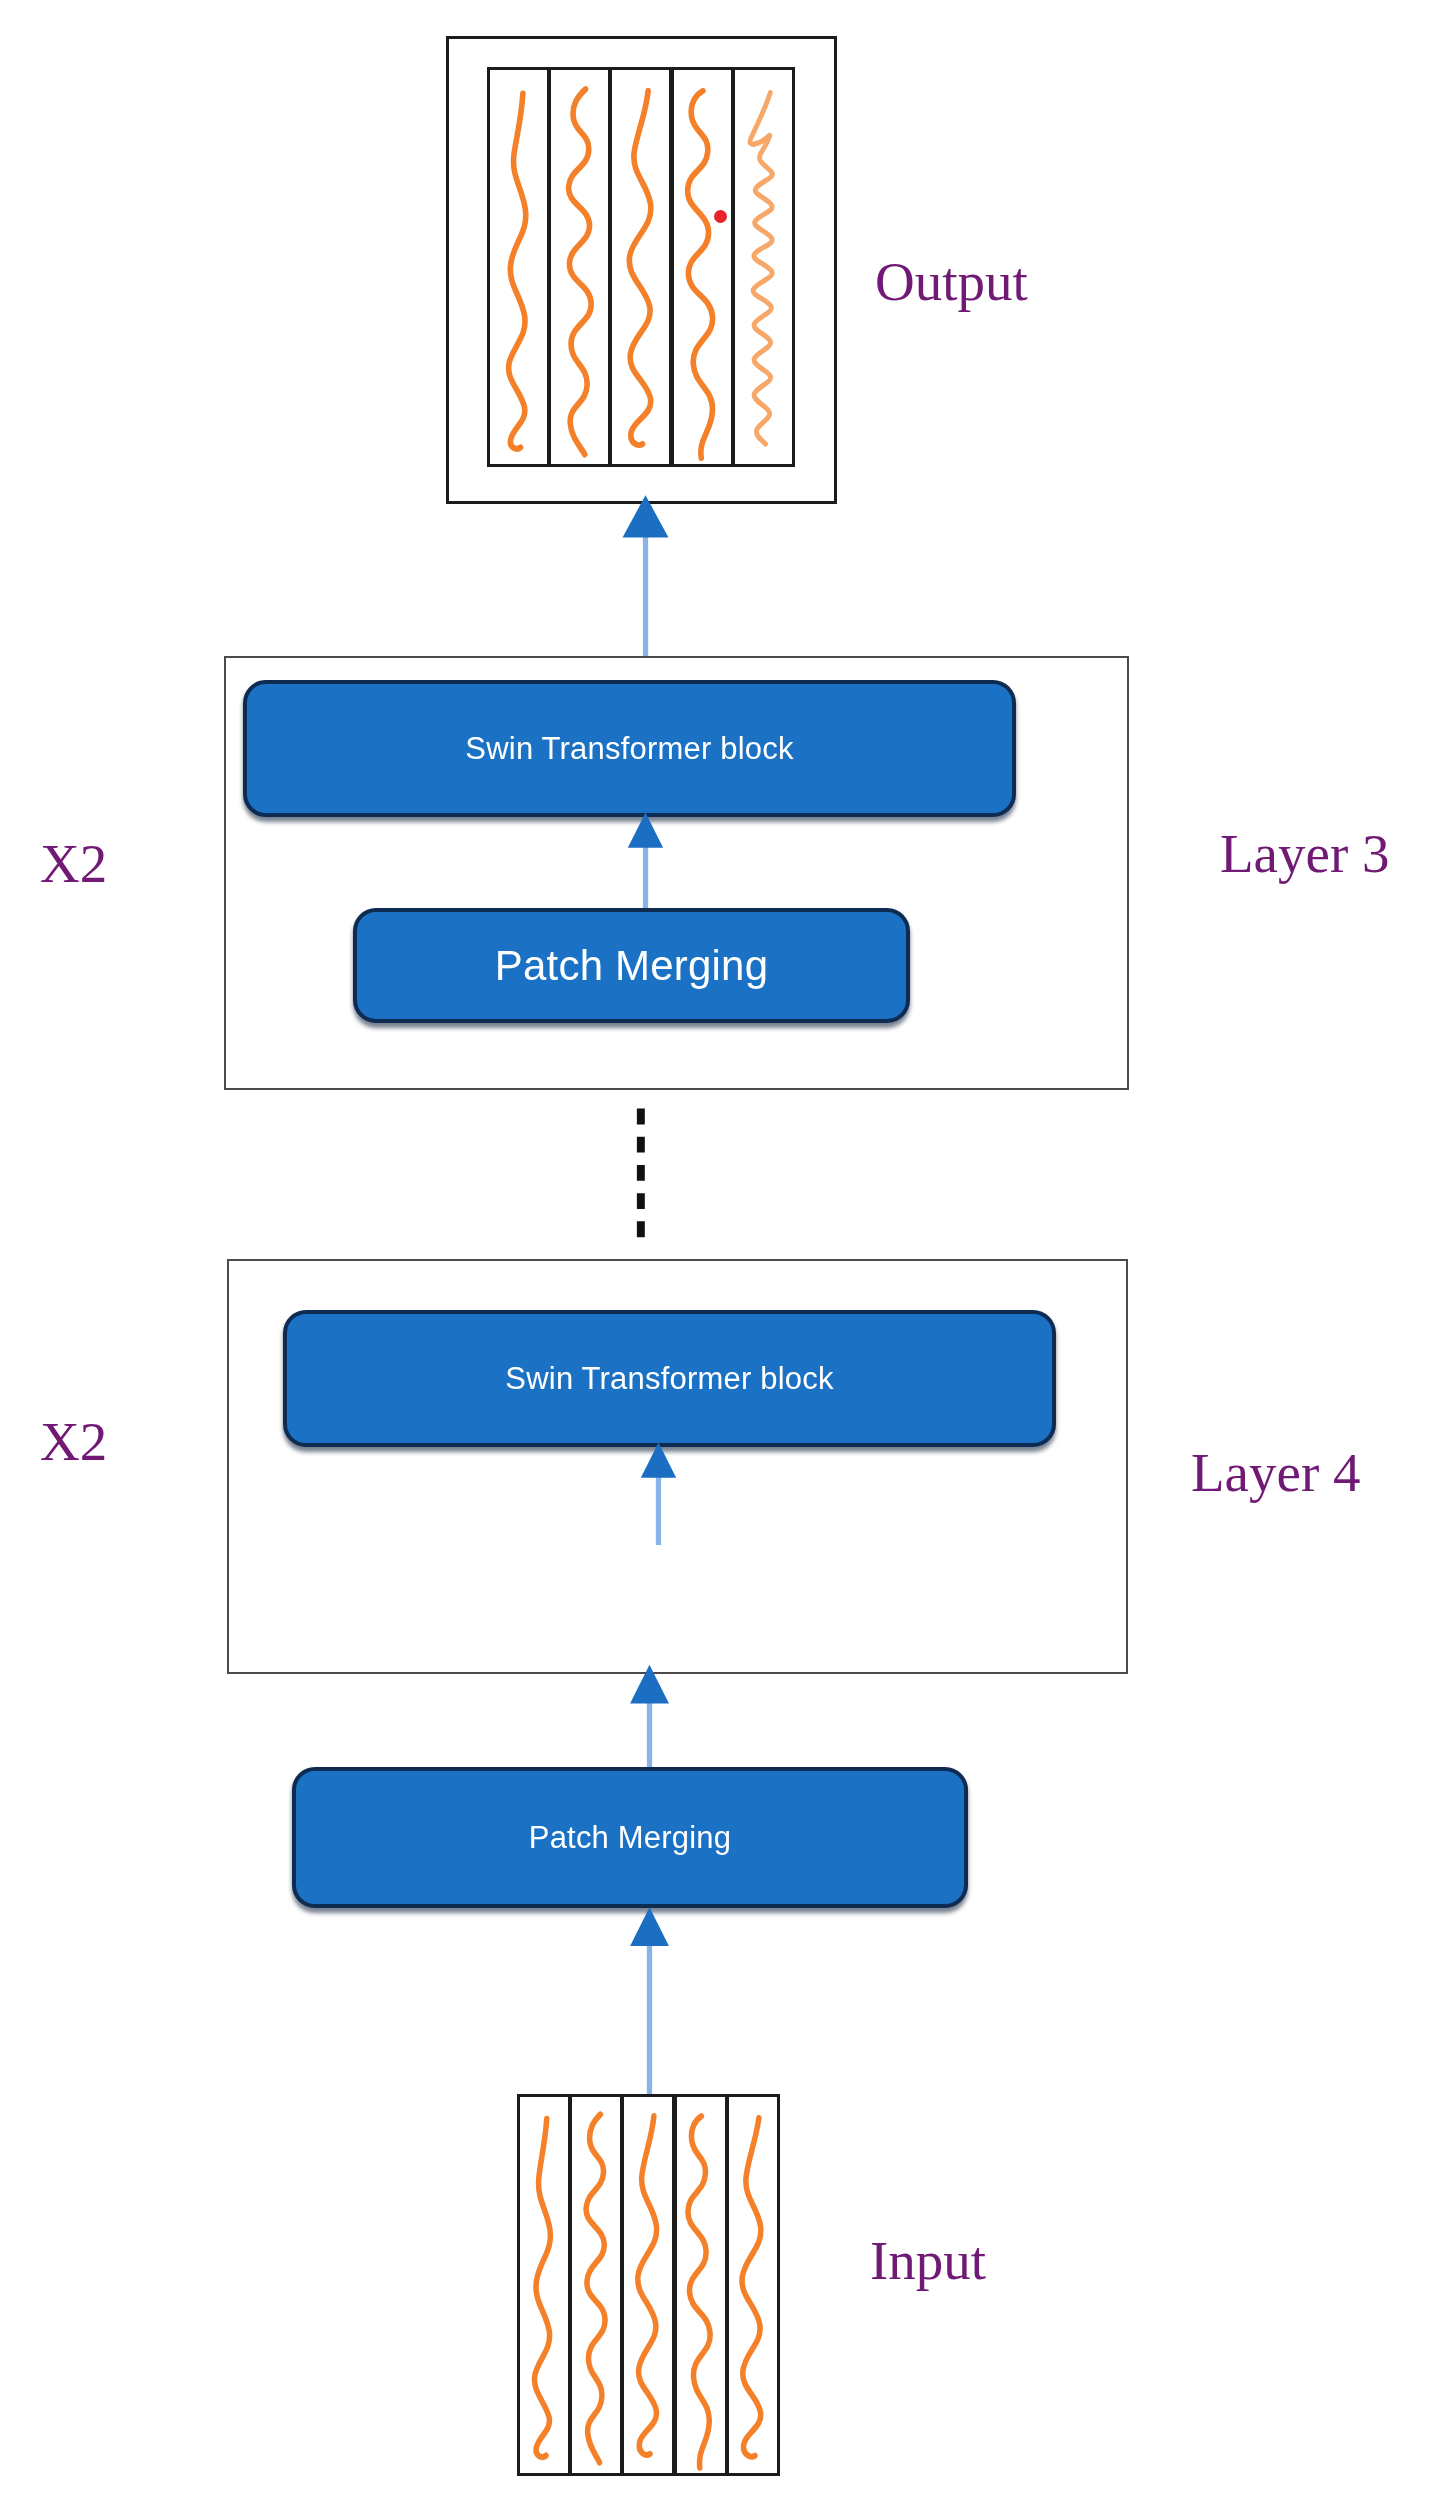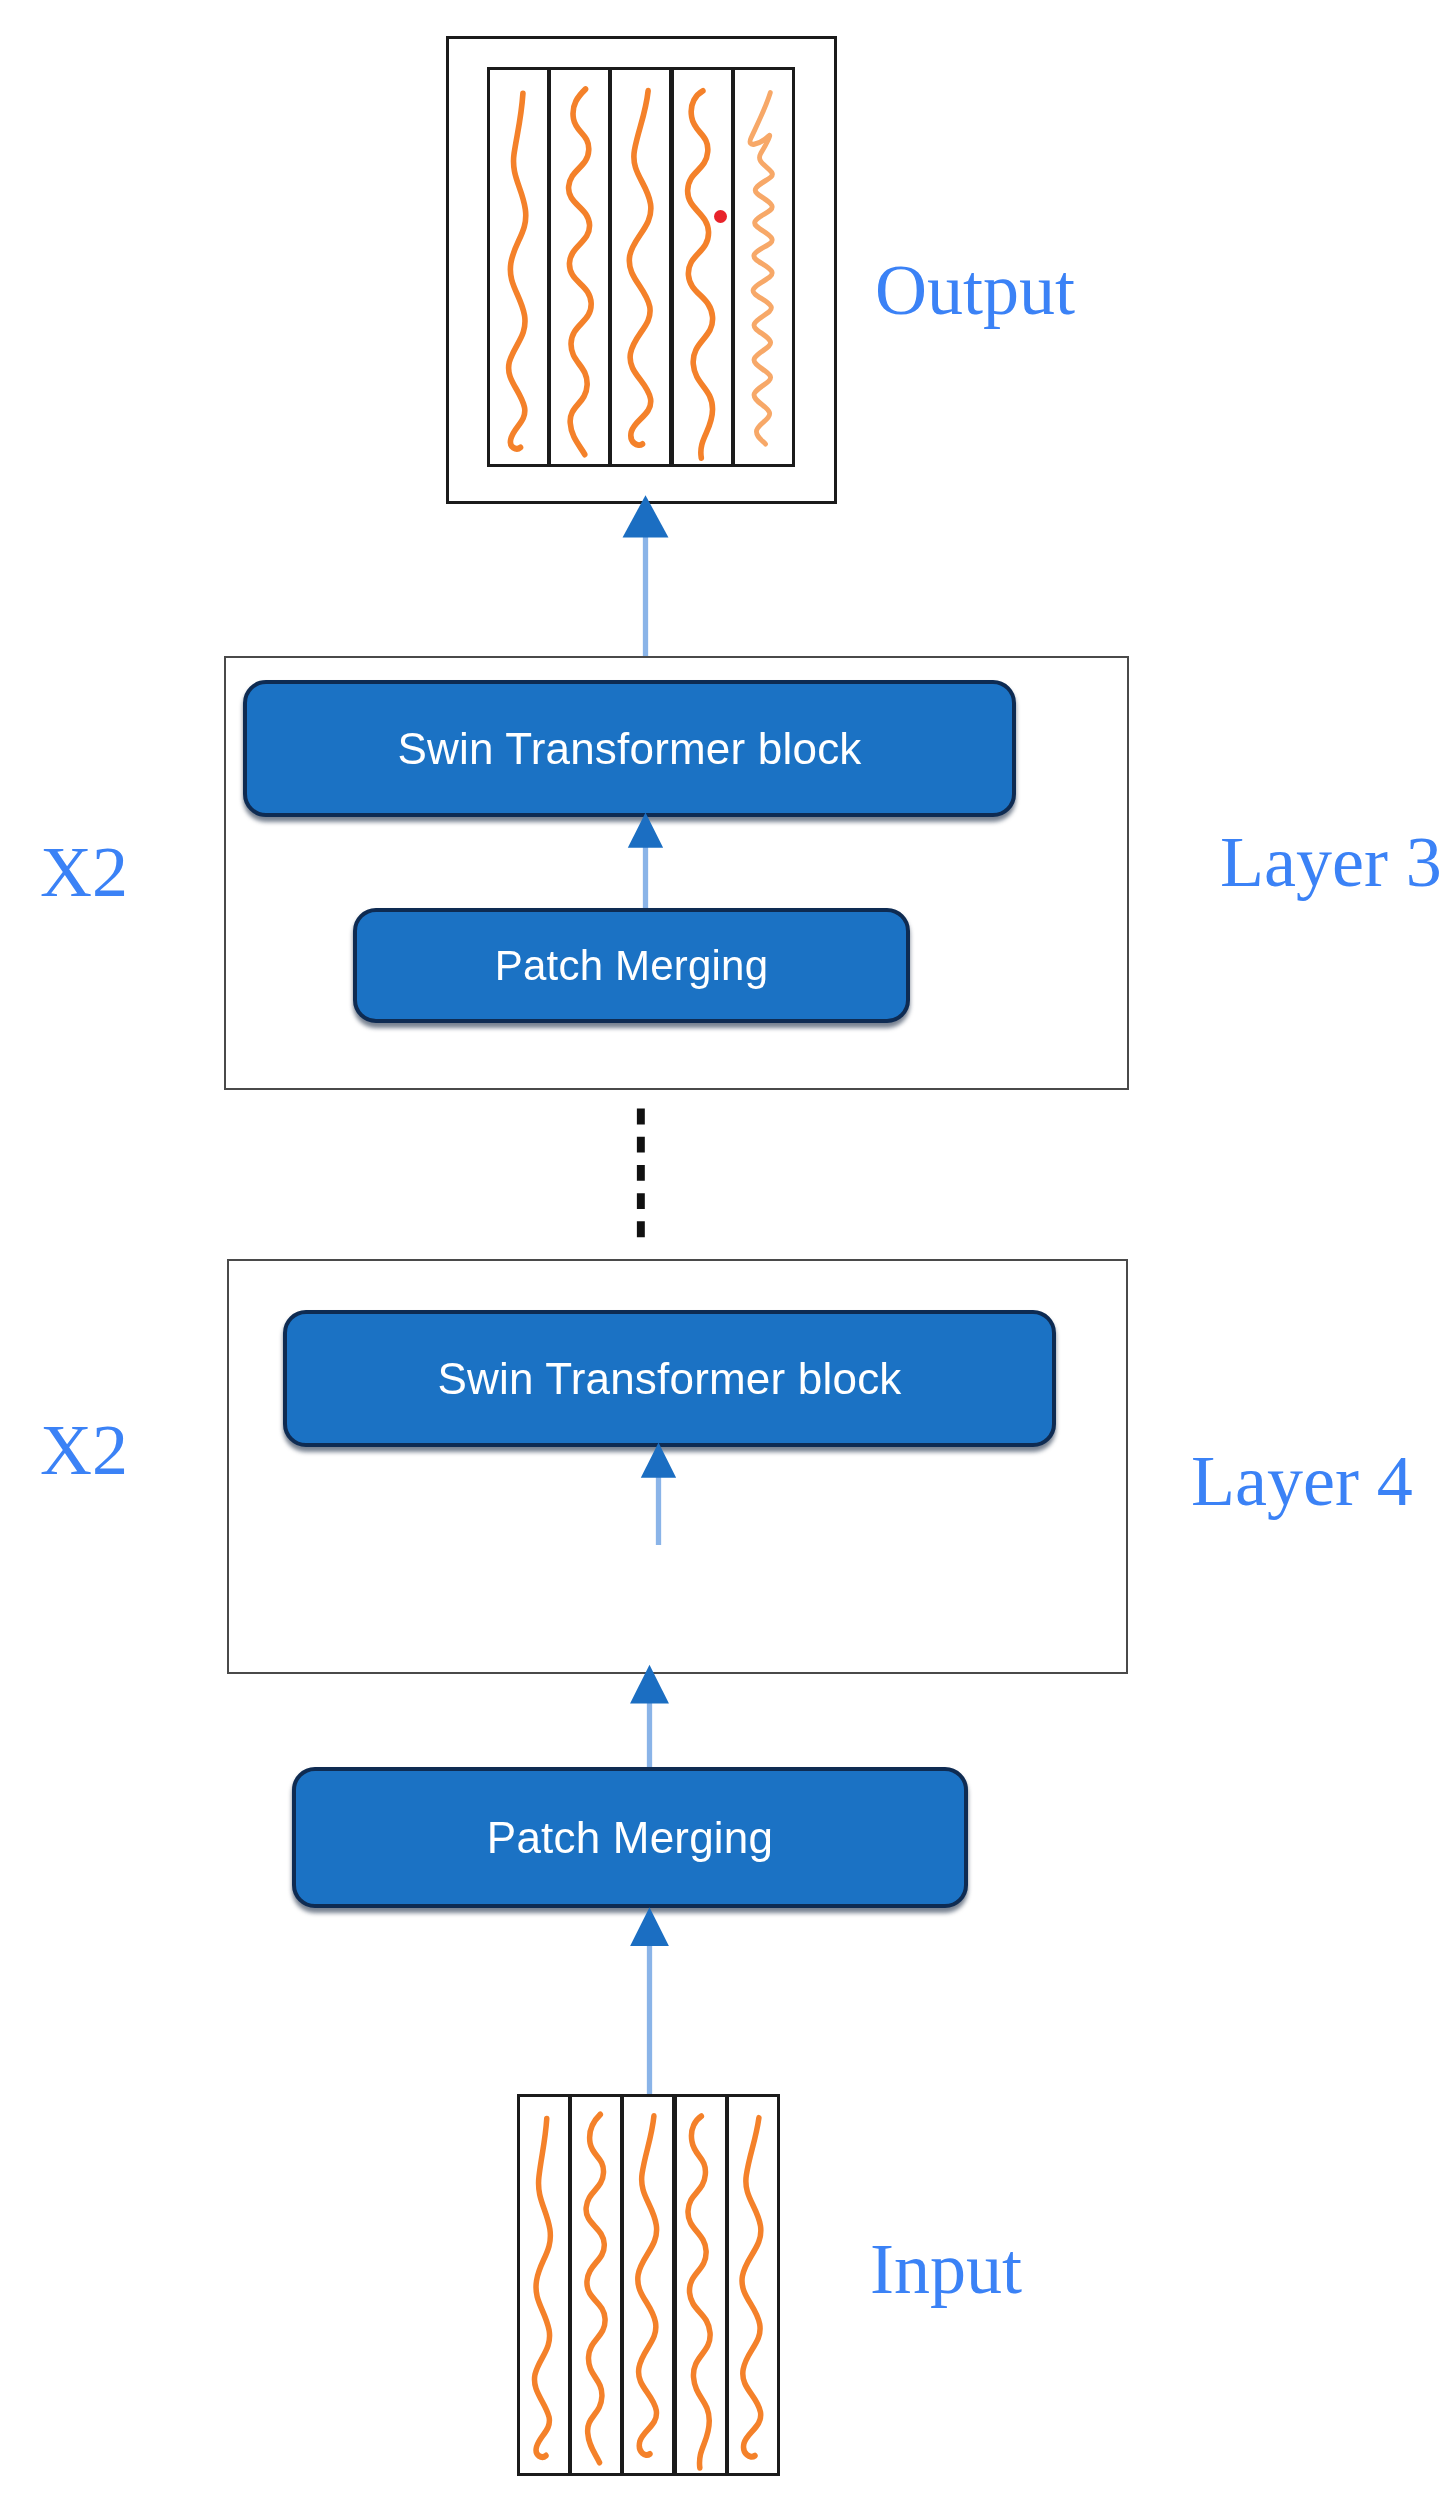--- a/index.html
+++ b/index.html
@@ -5,22 +5,22 @@
   html,body{margin:0;padding:0;background:#ffffff;}
   body{width:1455px;height:2512px;position:relative;overflow:hidden;
        font-family:"Liberation Serif", serif;}
 
   .stage{position:absolute;left:0;top:0;width:1455px;height:2512px;}
 
   
   .side-label{
     position:absolute;
     font-family:"Liberation Serif", serif;
-    font-size:72px;
-    color:#3b82f6;
+    font-size:55px;
+    color:#701a75;
     white-space:nowrap;
     line-height:1;
   }
 
   
   .layer-box{
     position:absolute;
     border:2.7px solid #4a4a4a;
     background:#ffffff;
     box-sizing:border-box;
@@ -31,21 +31,21 @@
     position:absolute;
     box-sizing:border-box;
     background:#1b72c4;
     border:4.4px solid #0e2b52;
     border-radius:23px;
     display:flex;
     align-items:center;
     justify-content:center;
     color:#ffffff;
     font-family:"Liberation Sans", sans-serif;
-    font-size:44px;
+    font-size:31px;
     font-weight:400;
     letter-spacing:0.2px;
     box-shadow:0 4.4px 4.4px rgba(10,28,54,0.55);
   }
   .module.small{font-size:42px;}
 
   
   .panel{
     position:absolute;
     display:flex;

